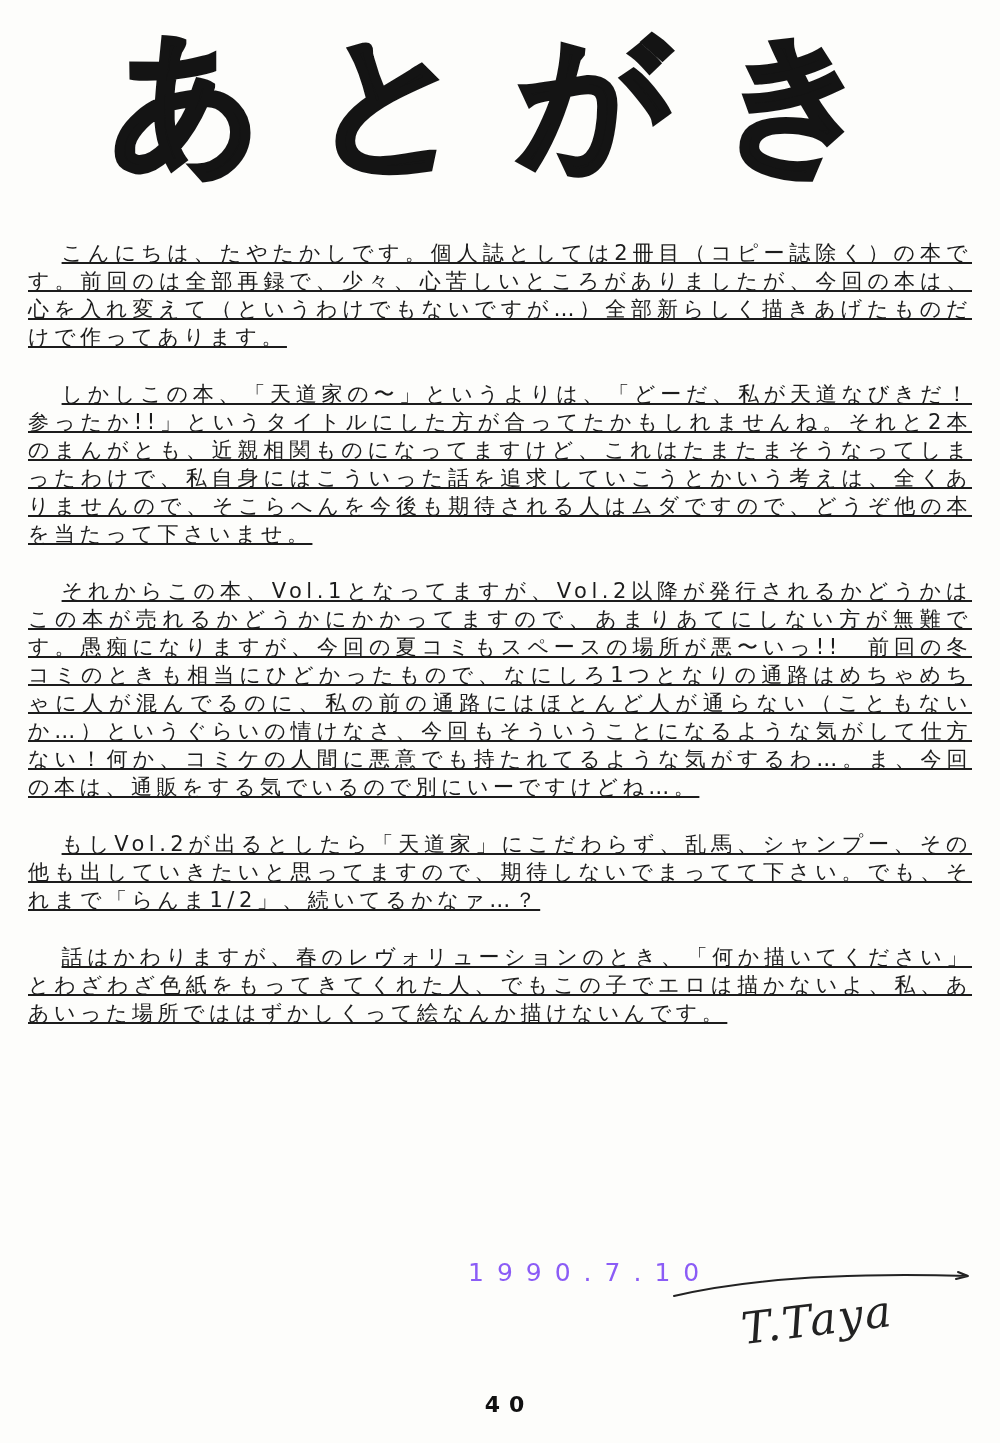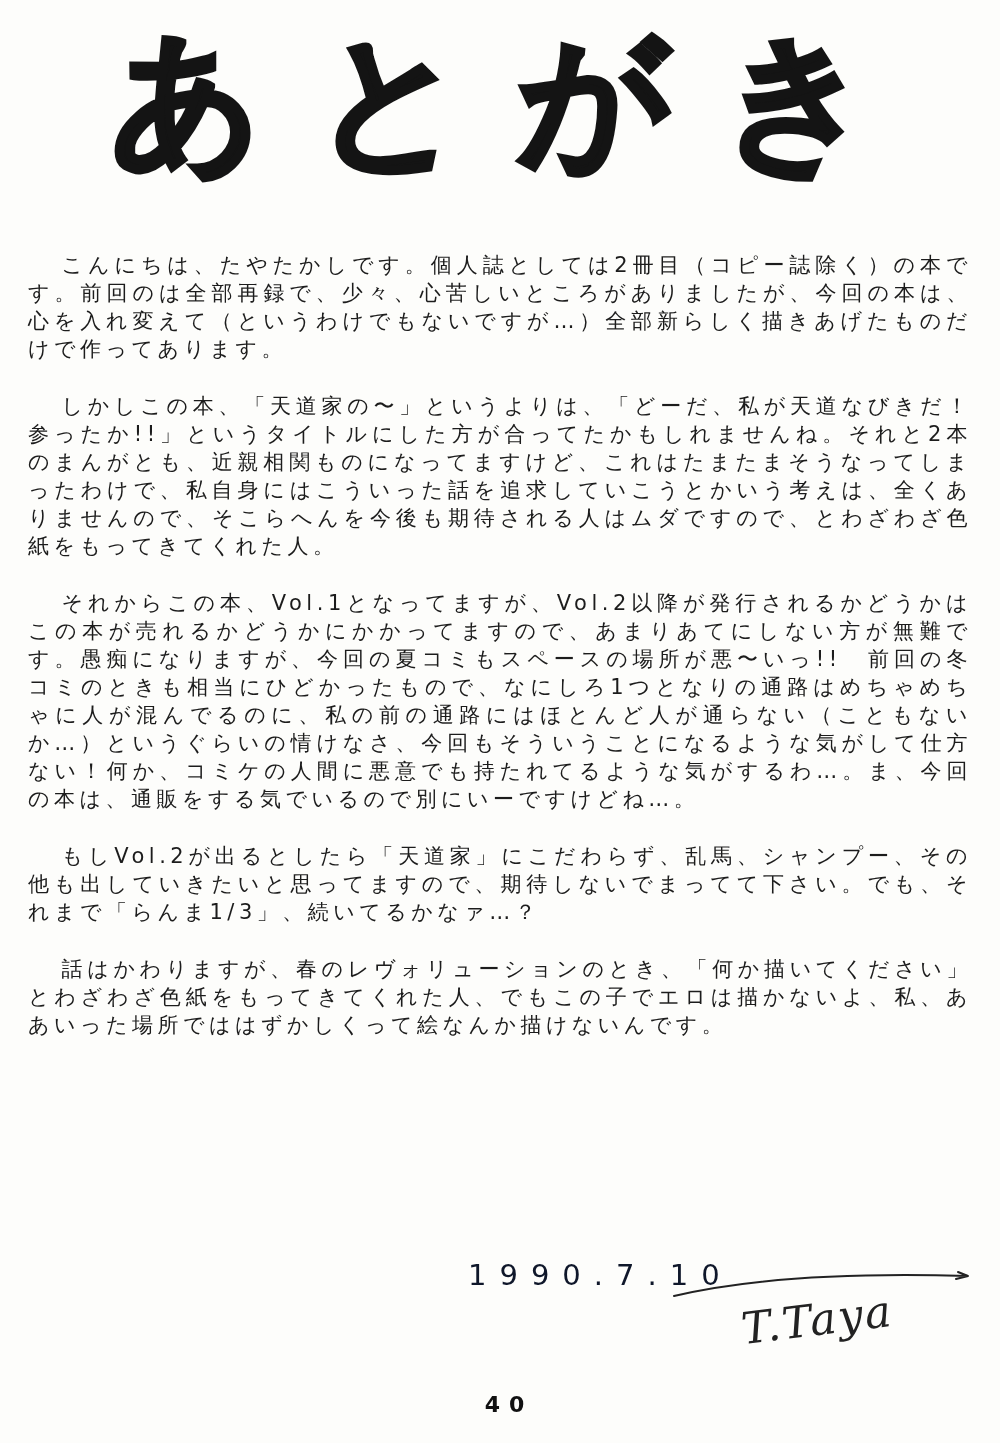--- a/index.html
+++ b/index.html
@@ -33,31 +33,32 @@
   
   .body-text {
     padding: 46px 28px 0 28px;
     font-size: 21px;
     line-height: 28px;
     letter-spacing: 4.5px;
     text-align: justify;
     color: #1c1c1c;
   }
   .body-text p {
-    margin: 12px 0 29px 0;
+    margin: 0 0 29px 0;
     text-indent: 1.6em;
+    text-decoration: underline;
   }
   
   .date-line {
     position: absolute;
     top: 1258px;
     left: 468px;
-    font-size: 29px;
+    font-size: 25px;
     letter-spacing: 13px;
-    color: #0f172a;
+    color: #8b5cf6;
   }
   .signature {
     position: absolute;
     top: 1266px;
     left: 672px;
     width: 320px;
     text-align: center;
   }
   .signature svg {
     display: block;
@@ -91,23 +92,23 @@
 </style>
 </head>
 <body>
 
 <div class="page">
 
   <h1 class="title">あとがき</h1>
 
   <div class="body-text">
     <p>こんにちは、たやたかしです。個人誌としては2冊目（コピー誌除く）の本です。前回のは全部再録で、少々、心苦しいところがありましたが、今回の本は、心を入れ変えて（というわけでもないですが…）全部新らしく描きあげたものだけで作ってあります。</p>
-    <p>しかしこの本、「天道家の〜」というよりは、「どーだ、私が天道なびきだ！参ったか!!」というタイトルにした方が合ってたかもしれませんね。それと2本のまんがとも、近親相関ものになってますけど、これはたまたまそうなってしまったわけで、私自身にはこういった話を追求していこうとかいう考えは、全くありませんので、そこらへんを今後も期待される人はムダですので、とわざわざ色紙をもってきてくれた人。</p>
+    <p>しかしこの本、「天道家の〜」というよりは、「どーだ、私が天道なびきだ！参ったか!!」というタイトルにした方が合ってたかもしれませんね。それと2本のまんがとも、近親相関ものになってますけど、これはたまたまそうなってしまったわけで、私自身にはこういった話を追求していこうとかいう考えは、全くありませんので、そこらへんを今後も期待される人はムダですので、どうぞ他の本を当たって下さいませ。</p>
     <p>それからこの本、Vol.1となってますが、Vol.2以降が発行されるかどうかはこの本が売れるかどうかにかかってますので、あまりあてにしない方が無難です。愚痴になりますが、今回の夏コミもスペースの場所が悪〜いっ!!　前回の冬コミのときも相当にひどかったもので、なにしろ1つとなりの通路はめちゃめちゃに人が混んでるのに、私の前の通路にはほとんど人が通らない（こともないか…）というぐらいの情けなさ、今回もそういうことになるような気がして仕方ない！何か、コミケの人間に悪意でも持たれてるような気がするわ…。ま、今回の本は、通販をする気でいるので別にいーですけどね…。</p>
-    <p>もしVol.2が出るとしたら「天道家」にこだわらず、乱馬、シャンプー、その他も出していきたいと思ってますので、期待しないでまってて下さい。でも、それまで「らんま1/3」、続いてるかなァ…？</p>
+    <p>もしVol.2が出るとしたら「天道家」にこだわらず、乱馬、シャンプー、その他も出していきたいと思ってますので、期待しないでまってて下さい。でも、それまで「らんま1/2」、続いてるかなァ…？</p>
     <p>話はかわりますが、春のレヴォリューションのとき、「何か描いてください」とわざわざ色紙をもってきてくれた人、でもこの子でエロは描かないよ、私、ああいった場所でははずかしくって絵なんか描けないんです。</p>
   </div>
 
   <div class="date-line">1990.7.10</div>
 
   <div class="signature">
     <svg viewBox="0 0 310 34" xmlns="http://www.w3.org/2000/svg">
       <path d="M2 30 C 70 14, 160 6, 296 10 l -10 -4 m 10 4 l -12 3" fill="none" stroke="#222" stroke-width="2" stroke-linecap="round"></path>
     </svg>
     <span class="sig-name">T.Taya</span>

